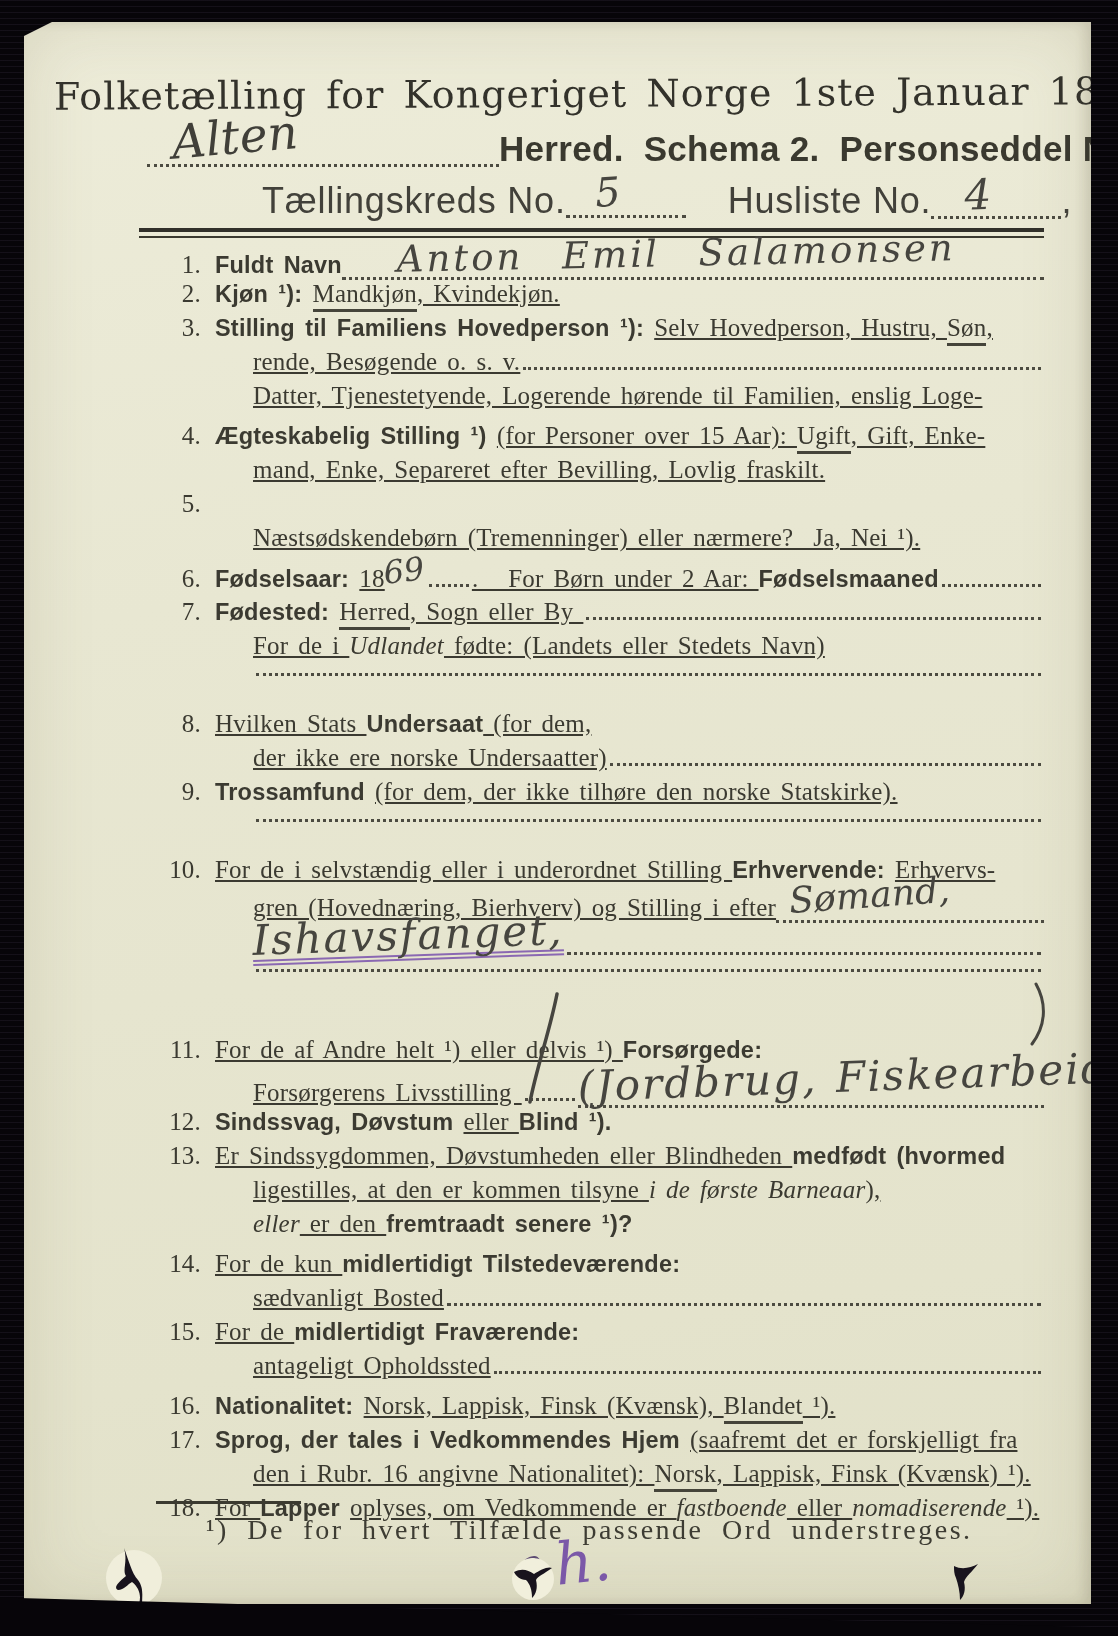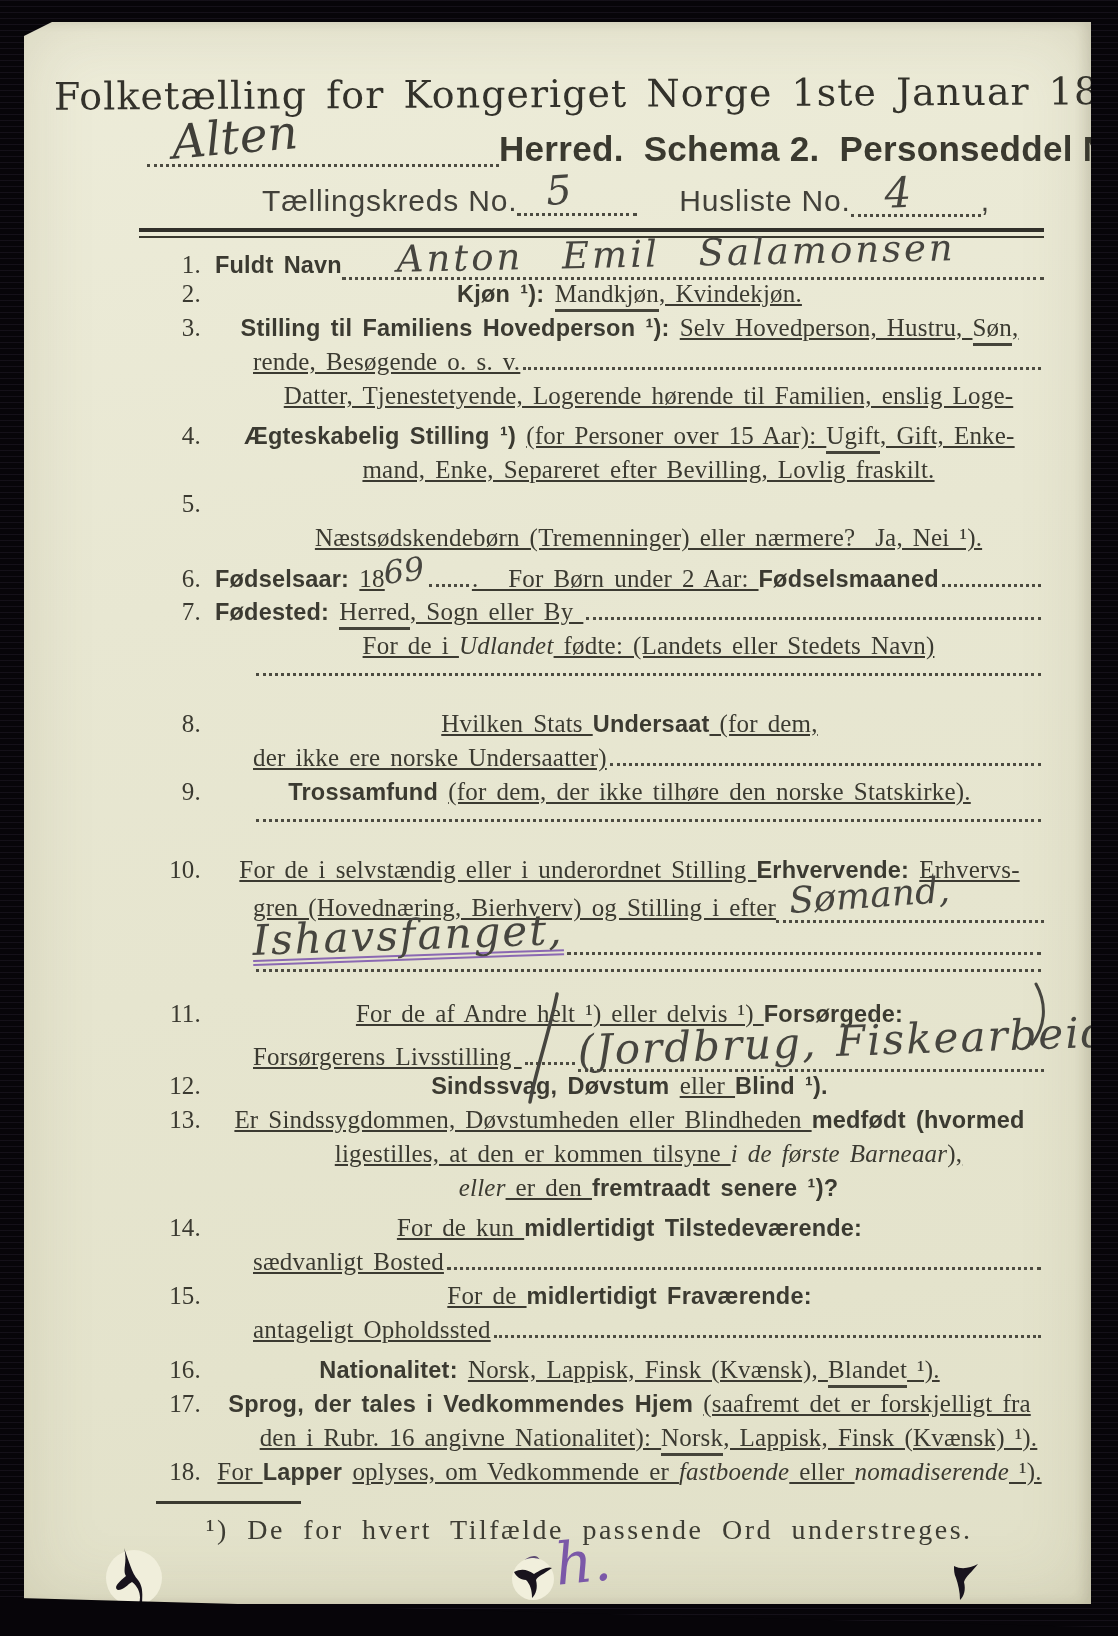--- a/index.html
+++ b/index.html
@@ -22,21 +22,21 @@
   
   .title{
     position:absolute;top:50px;left:30px;right:30px;text-align:center;
     font-family:"DejaVu Serif", serif;font-size:38px;color:#33322b;
     letter-spacing:1px;word-spacing:6px;transform:rotate(-.3deg);white-space:pre;
   }
   .h2{position:absolute;left:123px;top:104px;right:70px;display:flex;align-items:baseline;}
   .h3{position:absolute;left:238px;top:158px;width:700px;display:flex;align-items:baseline;}
   .hb{font-family:"Liberation Sans", sans-serif;font-weight:700;font-size:35px;color:#3a392f;
       letter-spacing:.3px;white-space:pre;}
-  .s3{font-family:"Liberation Sans", sans-serif;font-weight:400;font-size:30px;color:#42413a;
+  .s3{font-family:"Liberation Sans", sans-serif;font-weight:400;font-size:36px;color:#42413a;
       letter-spacing:.8px;white-space:pre;}
   .dotspan{border-bottom:3px dotted #4c4b41;display:flex;align-items:baseline;line-height:1;}
   .w360{flex:0 0 352px;}
   .w120{flex:0 0 120px;}
   .w130{flex:0 0 130px;}
   .grow{flex:1 1 auto;}
   .sp36{flex:0 0 42px;}
   
   .hw{font-family:"DejaVu Serif", serif;font-style:italic;font-size:33px;color:#46453f;
       display:inline-block;transform:rotate(-2deg);transform-origin:left 80%;
@@ -54,26 +54,26 @@
   .rule2{position:absolute;left:115px;top:206px;width:905px;height:4px;
          border-top:4px solid #31302a;border-bottom:2px solid #3a392f;}
   .fnrule{position:absolute;left:132px;top:1479px;width:145px;border-top:3px solid #3b3a30;}
   .fntext{position:absolute;left:182px;top:1492px;font-size:28px;color:#3d3c33;
           letter-spacing:2.5px;word-spacing:9px;white-space:pre;}
   
   .form{position:absolute;left:115px;top:224px;width:905px;}
   .frow{display:flex;align-items:baseline;min-height:34px;font-size:25px;color:#3b3a31;
         word-spacing:3.5px;letter-spacing:.2px;}
   .frow .num{flex:0 0 62px;text-align:right;padding-right:14px;font-size:25px;white-space:pre;}
-  .frow .ctext{flex:1;display:flex;align-items:baseline;min-width:0;justify-content:center;}
+  .frow .ctext{flex:1;display:flex;align-items:baseline;min-width:0;}
   .frow.ind .ctext{padding-left:38px;}
   .frow .ctext > span{white-space:pre;}
   .g1{margin-top:6px;}
   .g2{margin-top:4px;}
-  .g3{}
+  .g3{margin-top:36px;}
   .rg{font-family:"Liberation Serif", serif;text-decoration:underline;}
   .b{font-family:"Liberation Sans", sans-serif;font-weight:700;font-size:23.5px;letter-spacing:.2px;}
   .i{font-style:italic;}
   .u{border-bottom:3px solid #45443a;padding-bottom:1px;}
   .dots{flex:1 1 30px;height:3px;border-bottom:3px dotted #4c4b41;min-width:26px;margin:0 3px;}
   .fillspan{flex:1 1 auto;border-bottom:3px dotted #4c4b41;line-height:1;min-width:30px;}
   
   .bottom-mark{position:absolute;left:498px;top:1506px;display:flex;align-items:flex-start;}
   .mz{font-family:"DejaVu Serif", serif;font-style:italic;font-size:36px;color:#5d4b72;
       display:inline-block;transform:rotate(-14deg);margin-top:22px;}

